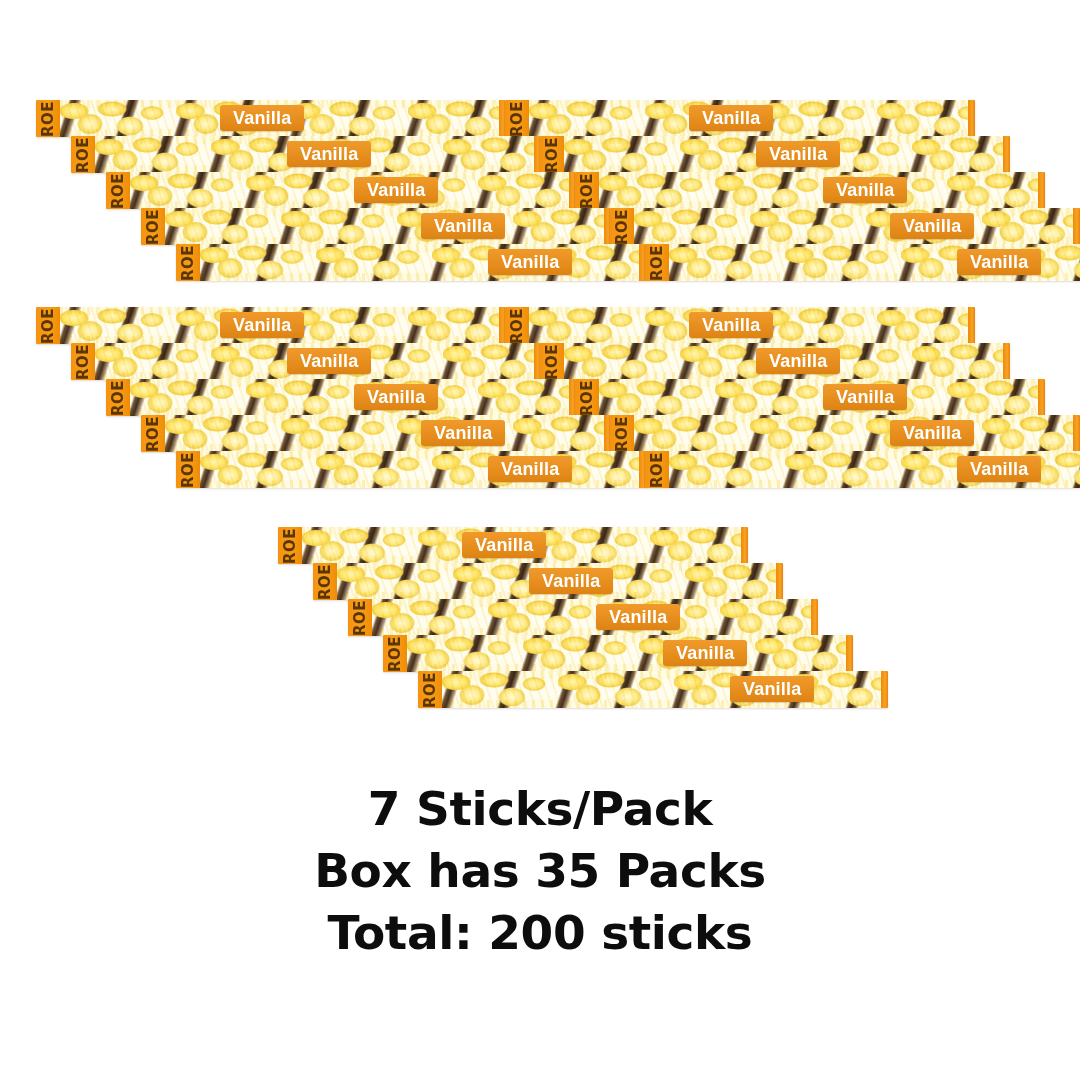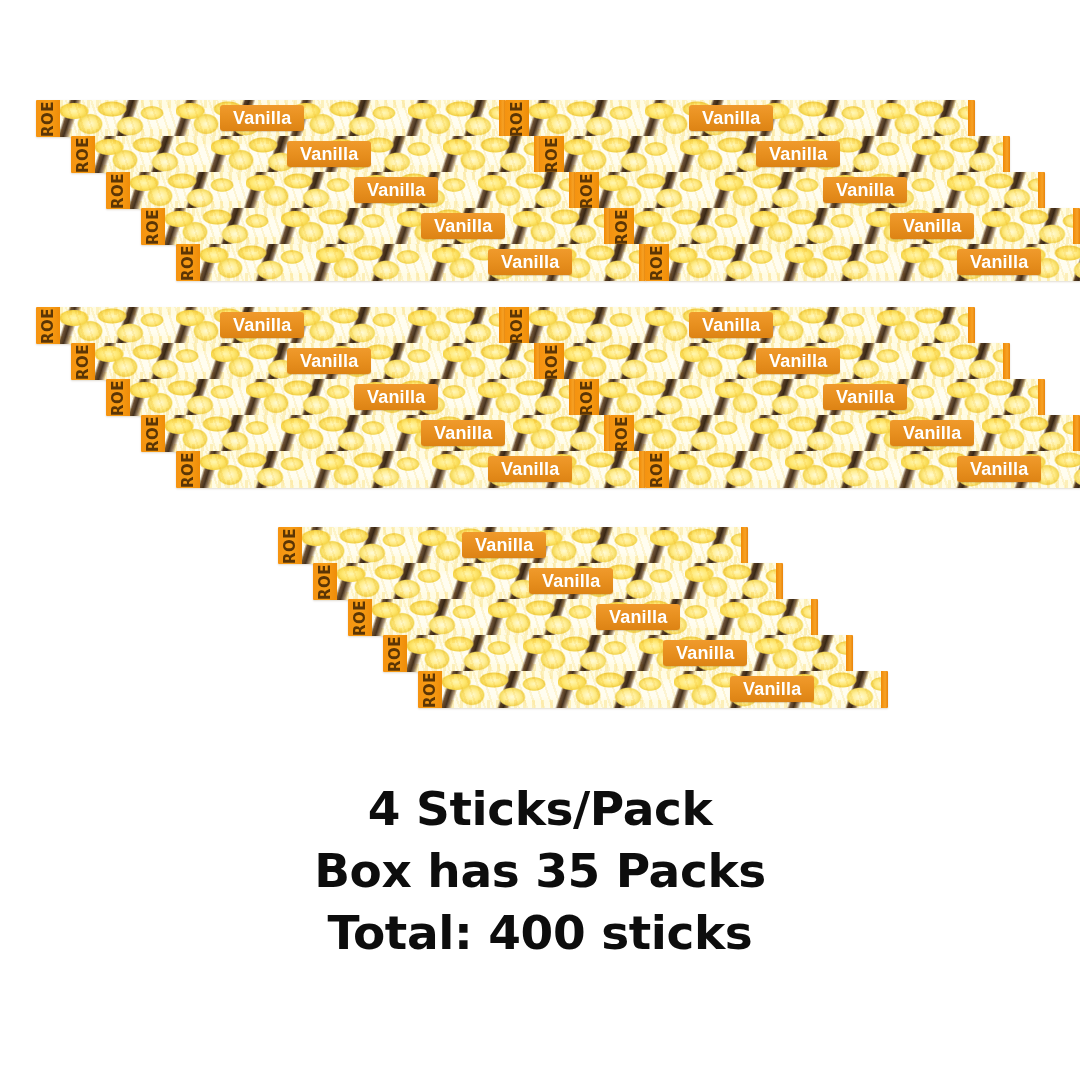--- a/index.html
+++ b/index.html
@@ -537,16 +537,16 @@
           <div class="pack-endcap"></div>
           <div class="pack-label" style="left: 288px;">
             <span class="pack-label-text">Vanilla</span>
           </div>
         </div>
       </div>
     </div>
   </div>
 
 <div id="caption-block">
-  <div class="caption-line">4 Sticks/Pack</div>
+  <div class="caption-line">7 Sticks/Pack</div>
   <div class="caption-line">Box has 35 Packs</div>
-  <div class="caption-line">Total: 400 sticks</div>
+  <div class="caption-line">Total: 200 sticks</div>
 </div>
 
 </body></html>

